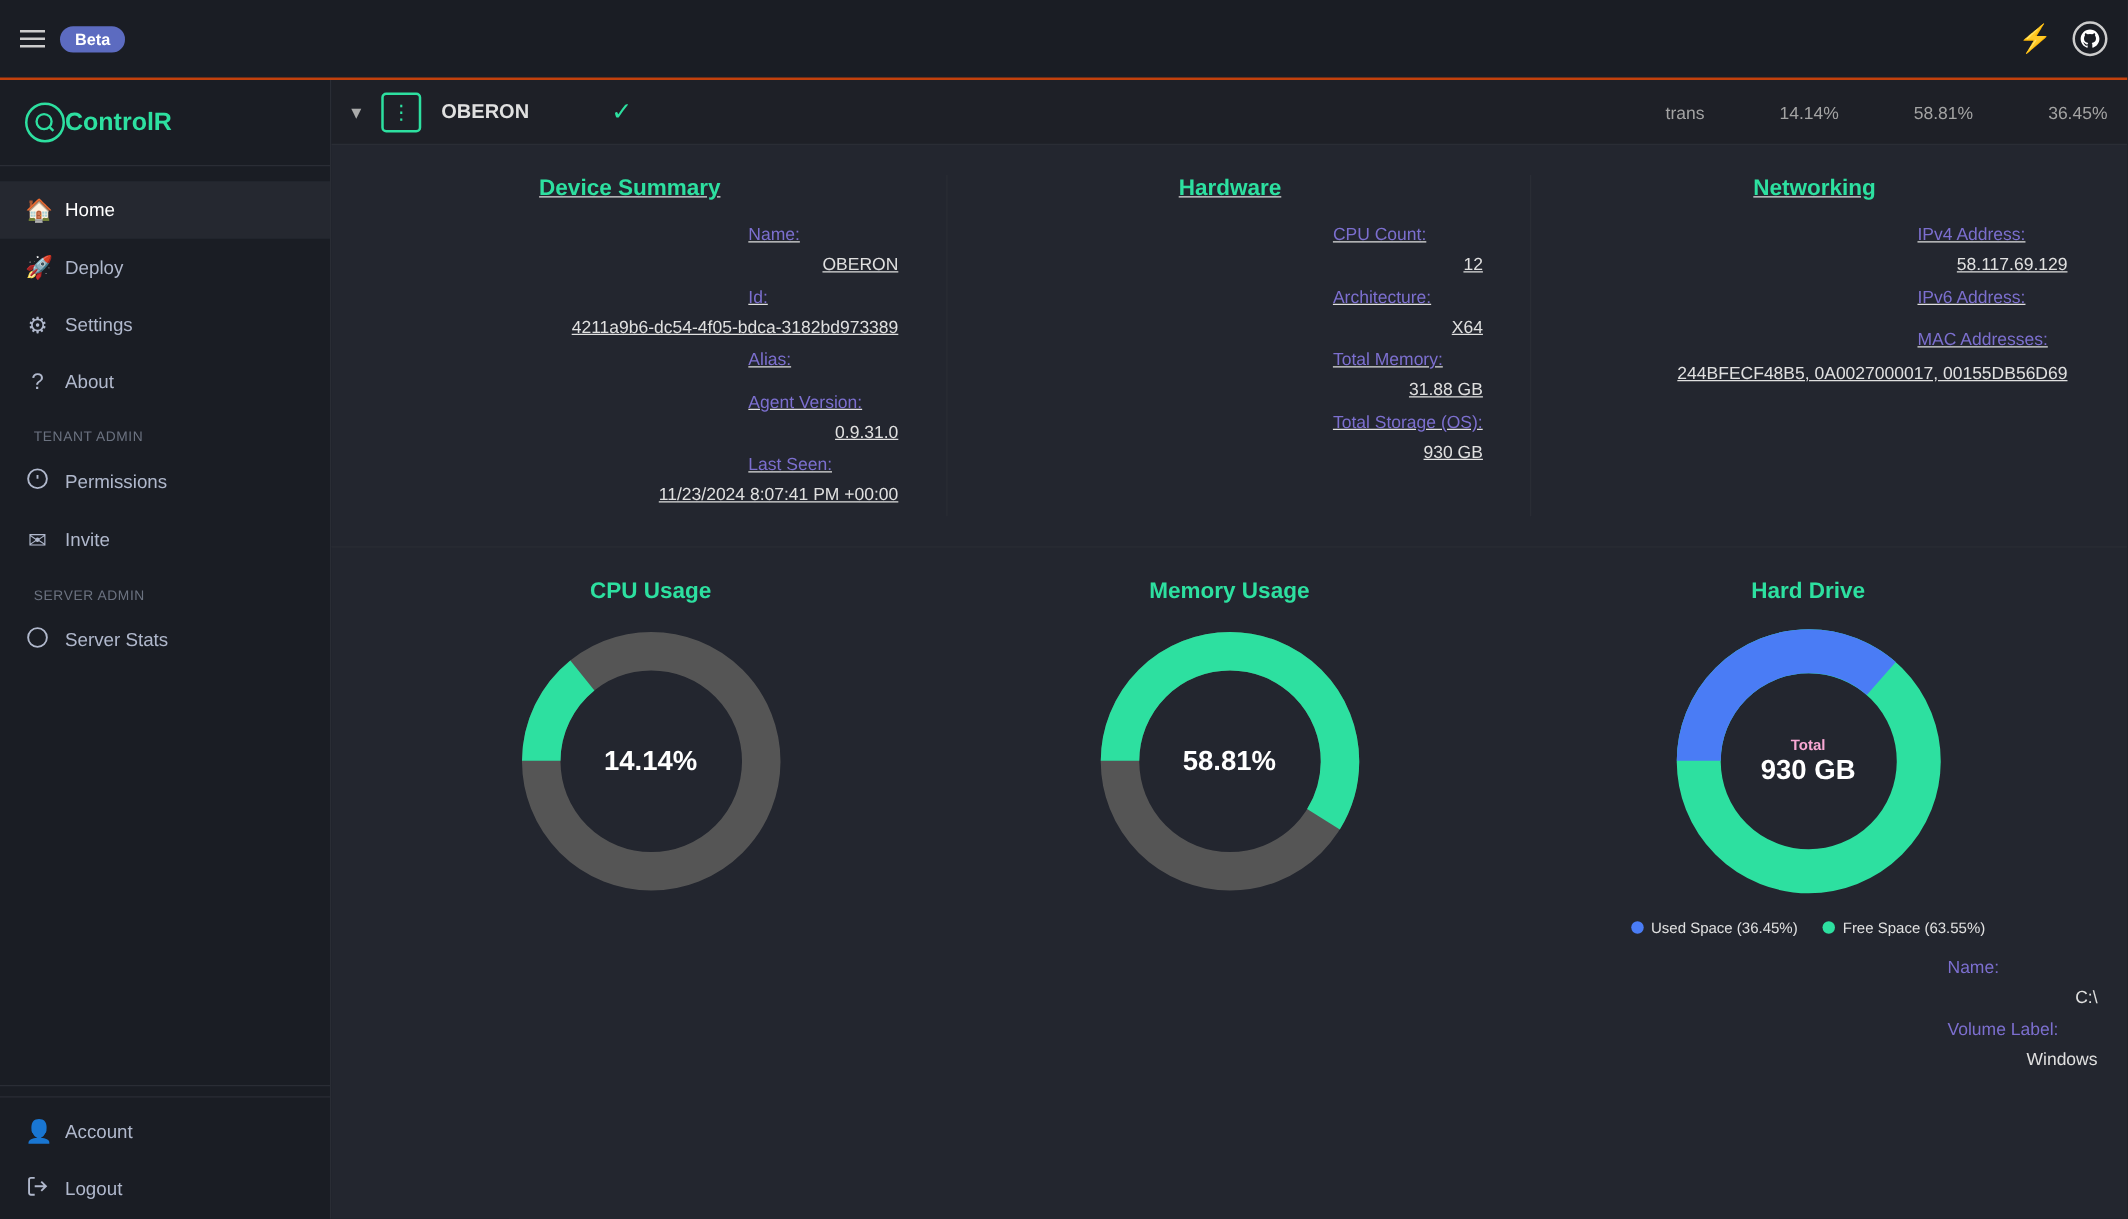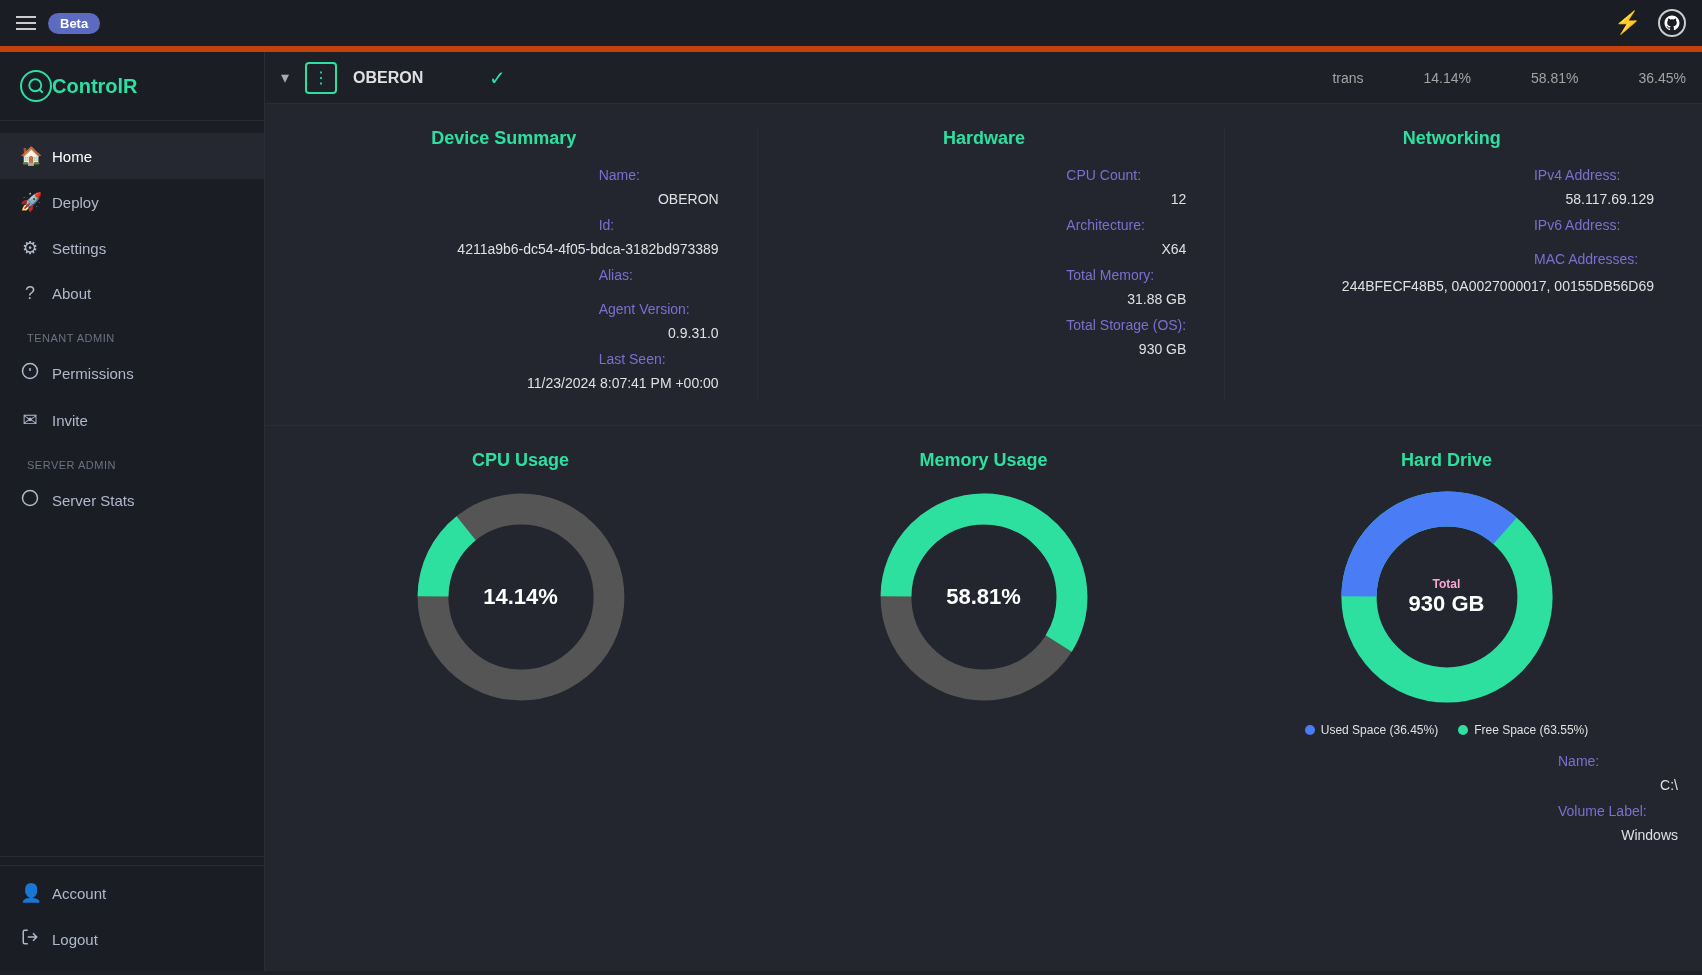--- a/index.html
+++ b/index.html
@@ -8,27 +8,27 @@
       color: #e0e0e0;
       font-family: 'Segoe UI', Arial, sans-serif;
       font-size: 14px;
       height: 975px;
       width: 1702px;
       overflow: hidden;
     }
 
     
     .topbar {
-      height: 52px;
+      height: 64px;
       background: #1a1d24;
       display: flex;
       align-items: center;
       justify-content: space-between;
       padding: 0 16px;
-      border-bottom: 6px solid #c2410c;
+      border-bottom: 2px solid #c2410c;
     }
     .topbar-left { display: flex; align-items: center; gap: 12px; }
     .hamburger-icon { display: flex; flex-direction: column; gap: 4px; cursor: pointer; }
     .hamburger-icon span { width: 20px; height: 2px; background: #ccc; display: block; }
     .beta-badge {
       background: #5c6bc0;
       color: white;
       border-radius: 12px;
       padding: 3px 12px;
       font-size: 13px;
@@ -145,20 +145,21 @@
       margin-left: auto;
     }
 
     
     .content-grid {
       display: grid;
       grid-template-columns: 1fr 1fr 1fr;
       gap: 14px;
       padding: 24px;
       border-bottom: 1px solid #2a2d35;
+      text-decoration: underline;
     }
     .info-section { padding: 0 24px; }
     .info-section:first-child { padding-left: 0; }
     .section-title {
       color: #2de0a0;
       font-size: 18px;
       font-weight: 600;
       margin-bottom: 18px;
       text-align: center;
     }

